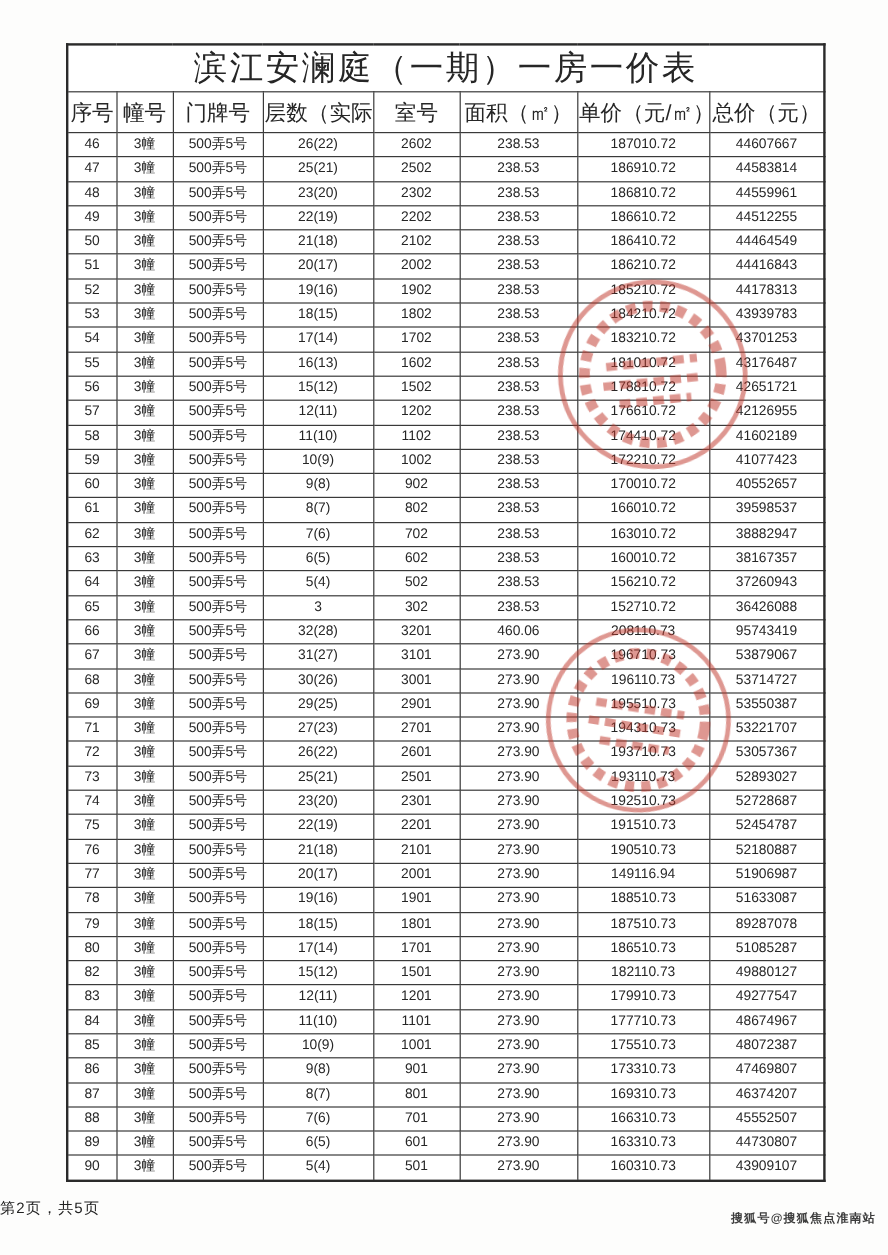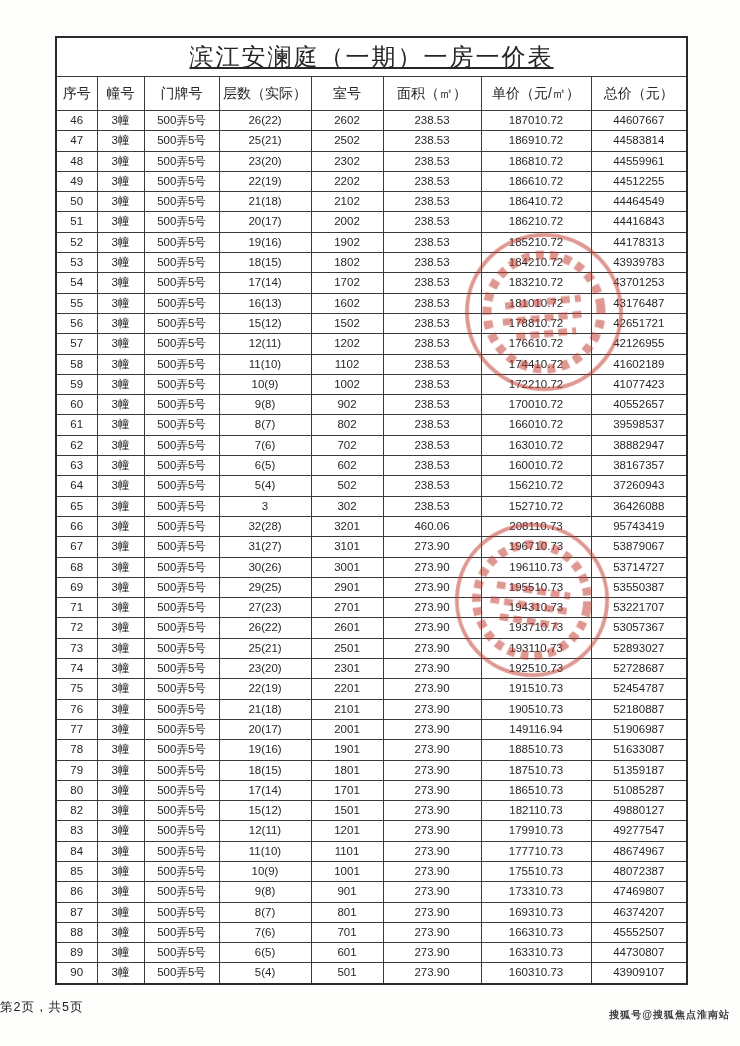--- a/index.html
+++ b/index.html
@@ -25,29 +25,28 @@
     text-align:center;
     vertical-align:middle;
     padding:0 1px;
     white-space:nowrap;
     overflow:hidden;
     font-weight:normal;
     color:#262626;
   }
   .title-cell{
     height:38px;
-    font-size:24px;
+    font-size:28px;
     font-weight:bold;
     letter-spacing:2px;
     color:#111;
-    text-decoration:underline;
   }
   .head-cell{
     height:33px;
-    font-size:14px;
+    font-size:18px;
     font-weight:600;
   }
   .price-table tbody td{height:19.3px;line-height:19.3px;}
   .page-footer{
     position:absolute;left:0;top:999px;width:628px;
     text-align:left;
     font-size:12.5px;
     color:#222;
     letter-spacing:1px;
   }
@@ -420,21 +419,21 @@
           <td>51633087</td>
         </tr>
         <tr>
           <td>79</td>
           <td>3幢</td>
           <td>500弄5号</td>
           <td>18(15)</td>
           <td>1801</td>
           <td>273.90</td>
           <td>187510.73</td>
-          <td>51359187</td>
+          <td>89287078</td>
         </tr>
         <tr>
           <td>80</td>
           <td>3幢</td>
           <td>500弄5号</td>
           <td>17(14)</td>
           <td>1701</td>
           <td>273.90</td>
           <td>186510.73</td>
           <td>51085287</td>

